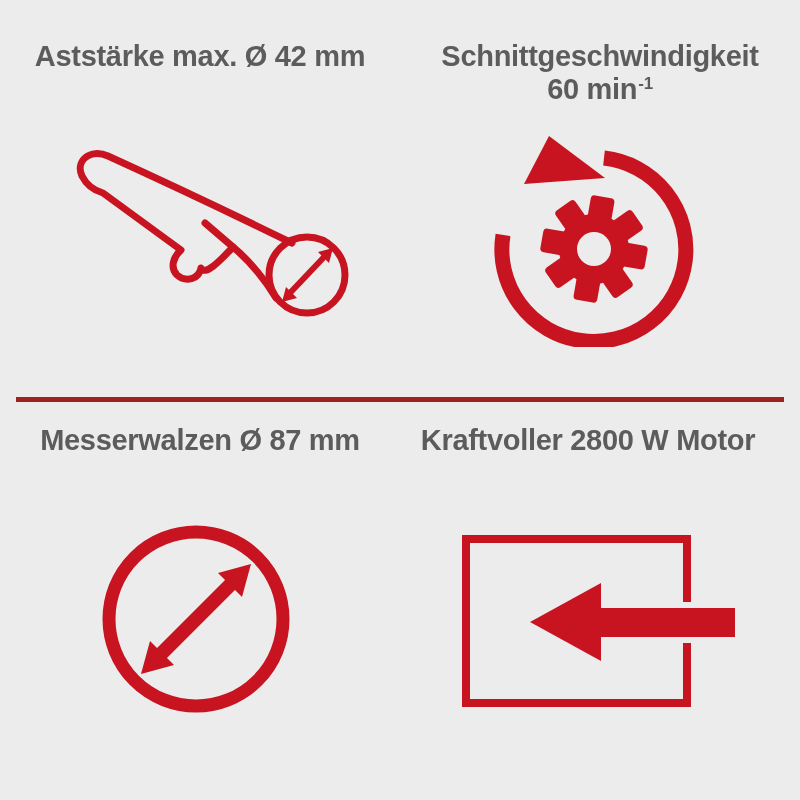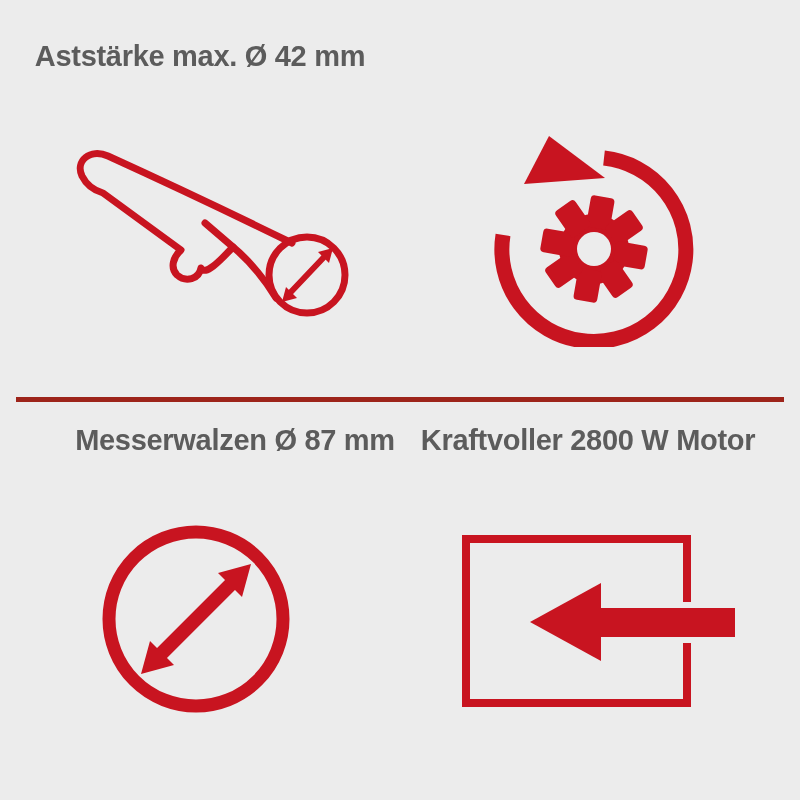--- a/index.html
+++ b/index.html
@@ -26,21 +26,21 @@
     text-align:center;
     color:var(--text);
     font-weight:700;
     font-size:29px;
     line-height:33px;
     letter-spacing:-0.3px;
     white-space:nowrap;
   }
   .title-tl{left:0;top:40px;}
   .title-tr{left:400px;top:40px;}
-  .title-bl{left:0;top:424px;padding-left:35px;}
+  .title-bl{left:0;top:424px;}
   .title-br{left:388px;top:424px;}
   .sup{
     font-size:17px;
     font-weight:700;
     position:relative;
     top:-10px;
     margin-left:1px;
   }
   .icon{position:absolute;}
   .icon-branch{left:70px;top:135px;}
@@ -56,20 +56,24 @@
     background:var(--divider);
   }
 </style>
 </head>
 <body>
 
 <div class="stage">
 
   <div class="title title-tl">Aststärke max. Ø 42 mm</div>
 
+  <div class="title title-tr">
+    <div>Schnittgeschwindigkeit</div>
+    <div><span>60 min</span><span class="sup">-1</span></div>
+  </div>
 
   <div class="title title-bl">Messerwalzen Ø 87 mm</div>
 
   <div class="title title-br">Kraftvoller 2800 W Motor</div>
 
   <div class="divider"></div>
 
   <svg class="icon icon-branch" width="300" height="215" viewBox="0 0 300 215">
     <g fill="none" stroke="var(--accent)" stroke-width="7" stroke-linecap="round" stroke-linejoin="round">
       <path d="M 222 108 Q 128 62 38 21

